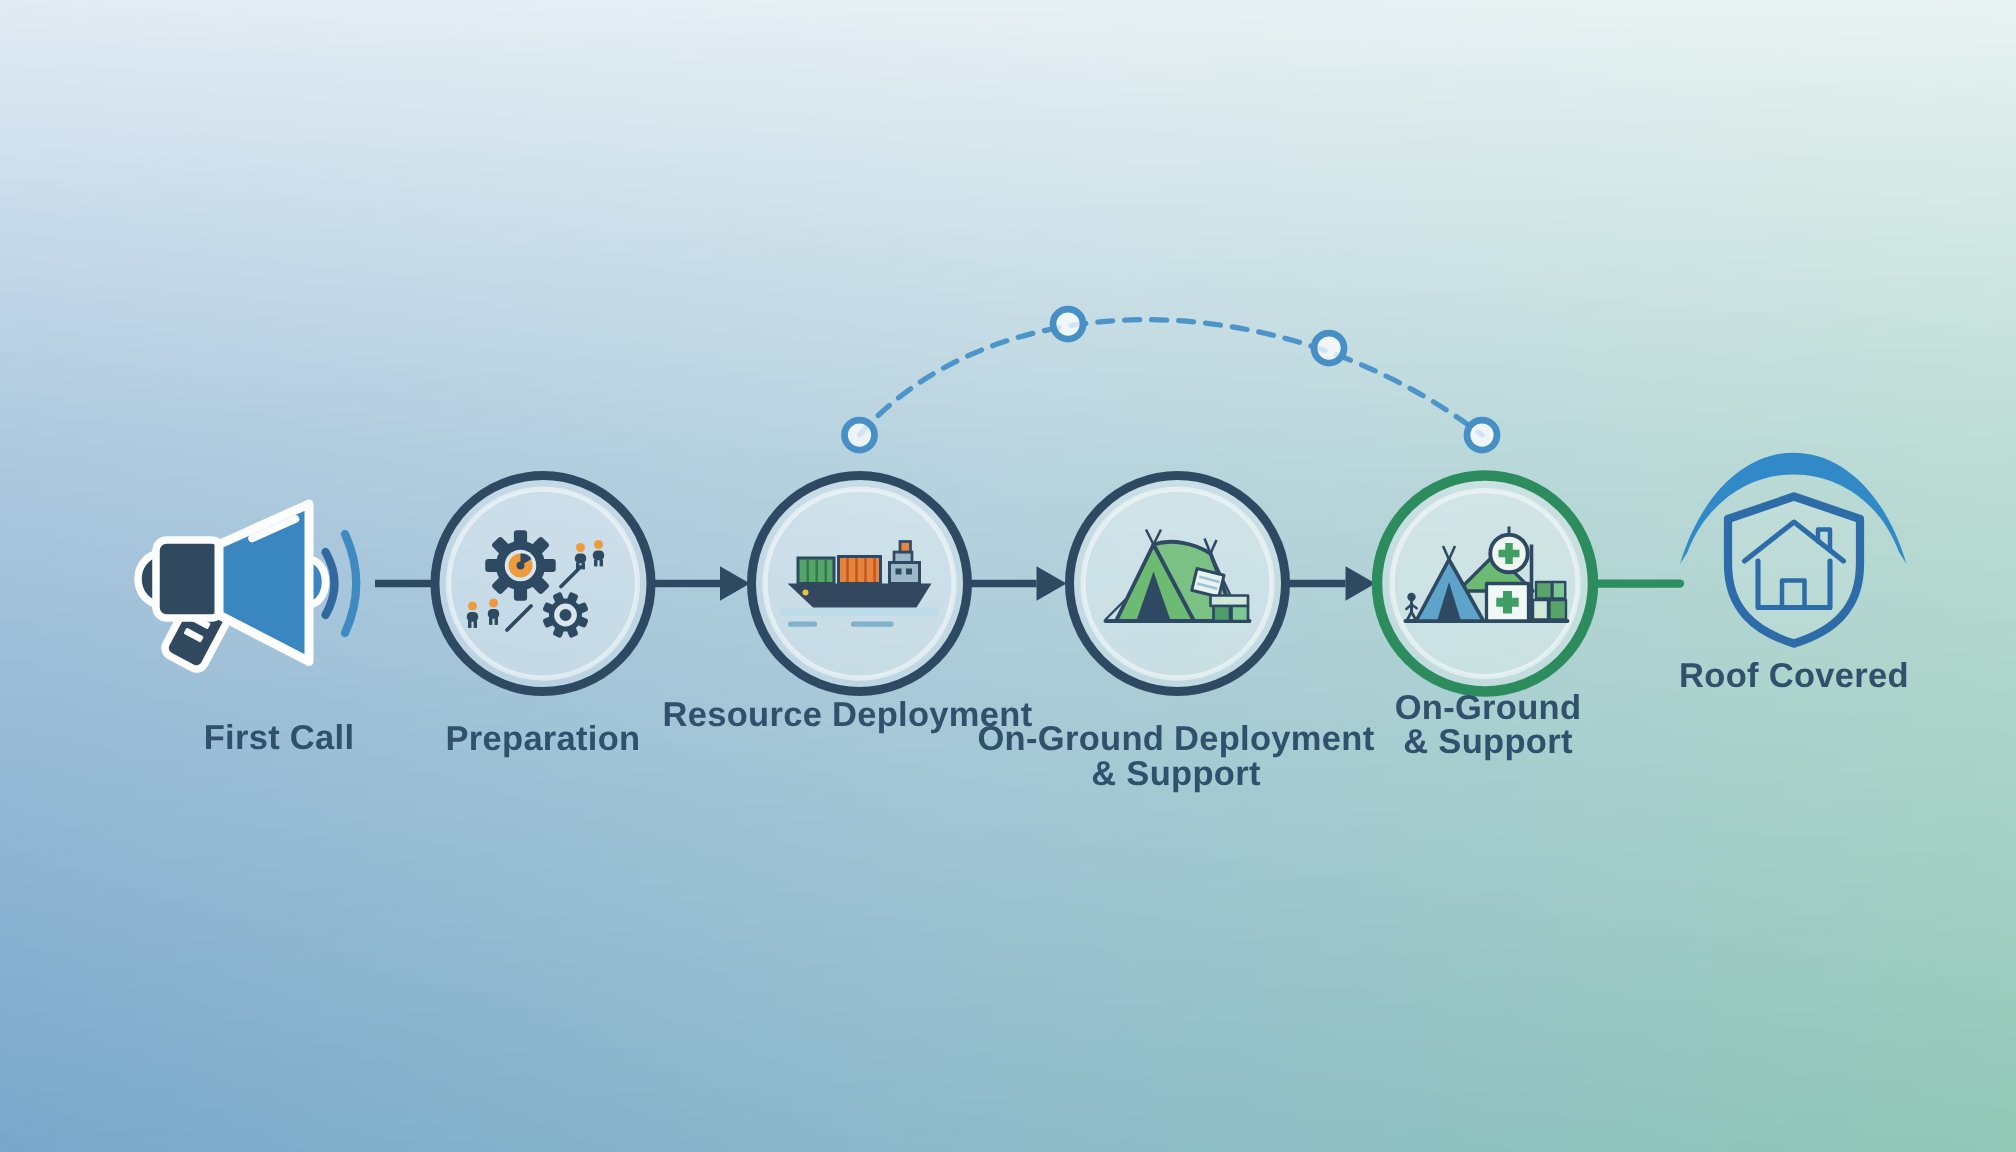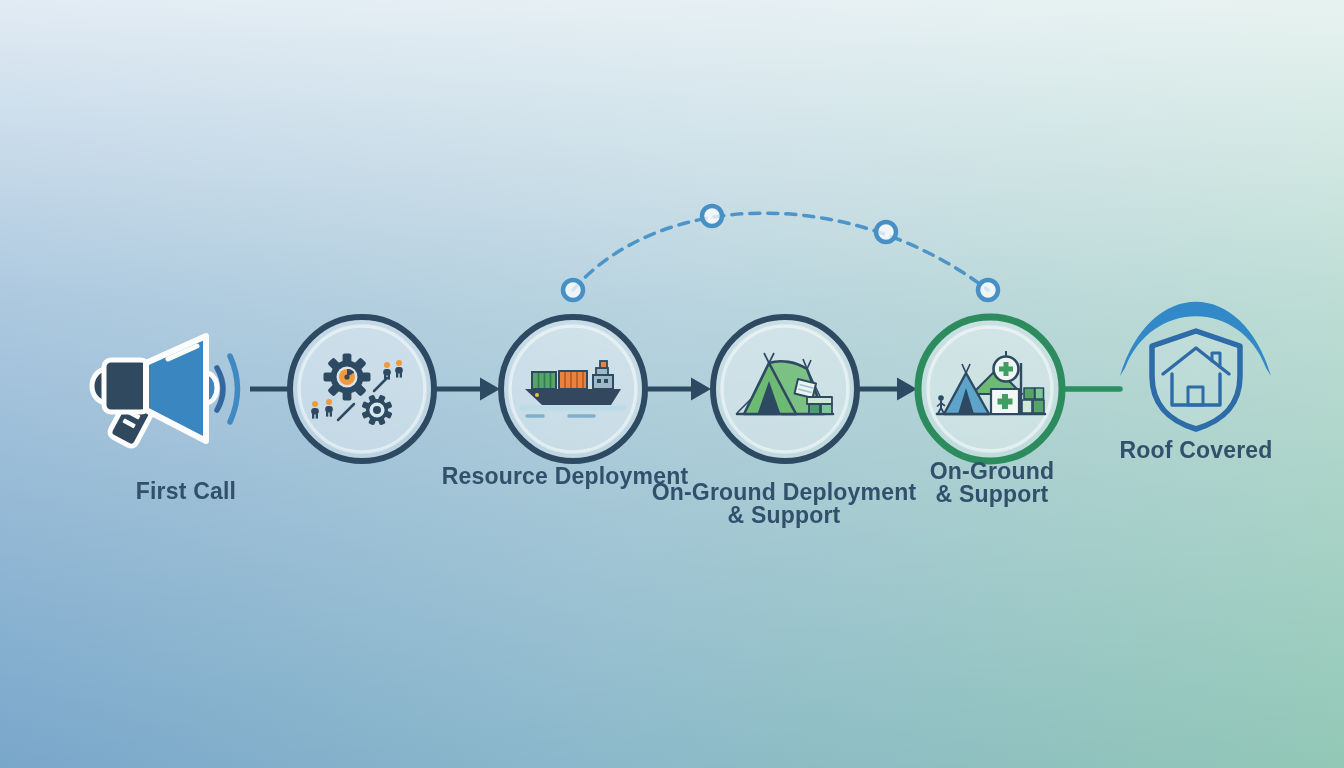--- a/index.html
+++ b/index.html
@@ -220,20 +220,21 @@
       <path d="M1172 374 L1172 405 L1220 405 L1220 374" fill="none" stroke="#2d6ca8" stroke-width="3.4"></path>
       <rect x="1188" y="387" width="15" height="18" fill="none" stroke="#2d6ca8" stroke-width="3"></rect>
     </g>
   </svg>
 
   <div class="stage-label" style="left:0px;top:480px;margin-left:36px;">
     <div>First Call</div>
     <div></div>
   </div>
   <div class="stage-label" style="left:212px;top:481px;">
+    <div>Preparation</div>
   </div>
   <div class="stage-label" style="left:415px;top:465px;">
     <div>Resource Deployment</div>
   </div>
   <div class="stage-label" style="left:634px;top:481px;">
     <div>On-Ground Deployment</div>
     <div>&amp; Support</div>
   </div>
   <div class="stage-label" style="left:842px;top:460px;">
     <div>On-Ground</div>

